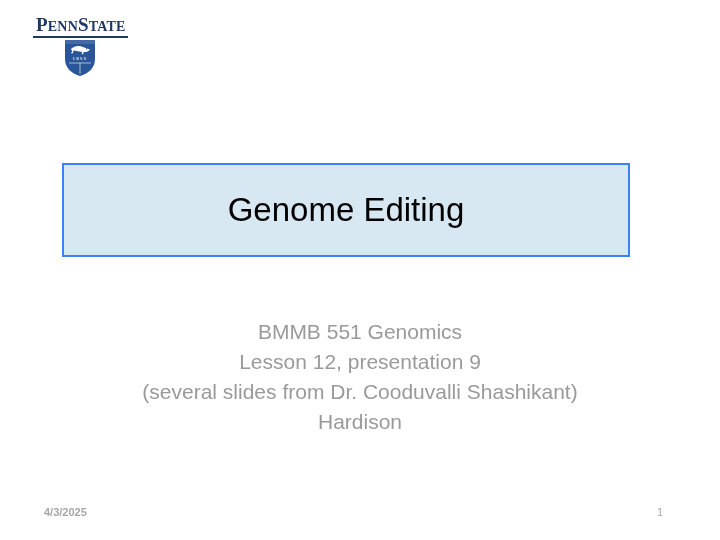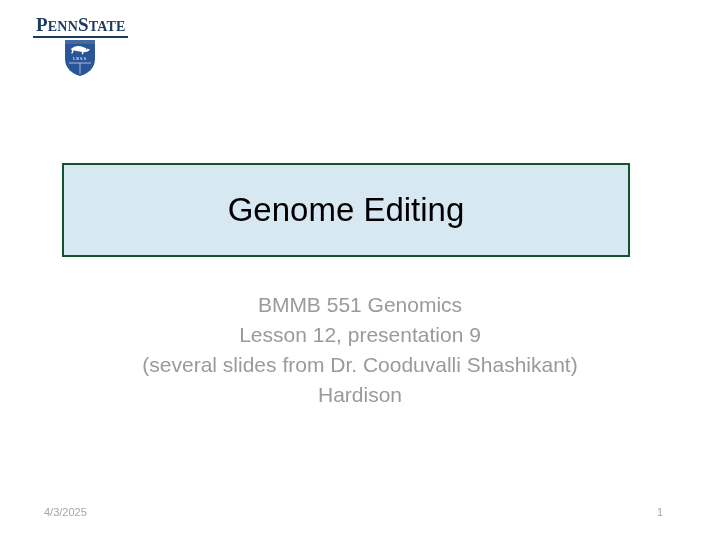--- a/index.html
+++ b/index.html
@@ -58,58 +58,59 @@
   }
 
   
   #title-box {
     position: absolute;
     left: 62px;
     top: 163px;
     width: 568px;
     height: 94px;
     background: #d7e8f2;
-    border: 2px solid #14532d;
+    border: 2px solid #3b82f6;
     box-sizing: border-box;
     display: flex;
     align-items: center;
     justify-content: center;
   }
   #title-text {
     color: #000000;
     font-size: 33px;
     font-weight: 400;
     line-height: 1.1;
     text-align: center;
     white-space: nowrap;
   }
 
   
   #subtitle-box {
     position: absolute;
     left: 60px;
-    top: 290px;
+    top: 317px;
     width: 600px;
     text-align: center;
   }
   .subtitle-line {
     color: #9a9a9a;
     font-size: 21px;
     line-height: 30px;
     white-space: nowrap;
   }
 
   
   #footer-date {
     position: absolute;
     left: 44px;
     top: 505px;
     color: #a6a6a6;
     font-size: 11px;
     line-height: 14px;
+    font-weight: bold;
   }
   #footer-slide-number {
     position: absolute;
     left: 640px;
     top: 505px;
     width: 40px;
     text-align: center;
     color: #a6a6a6;
     font-size: 11px;
     line-height: 14px;

